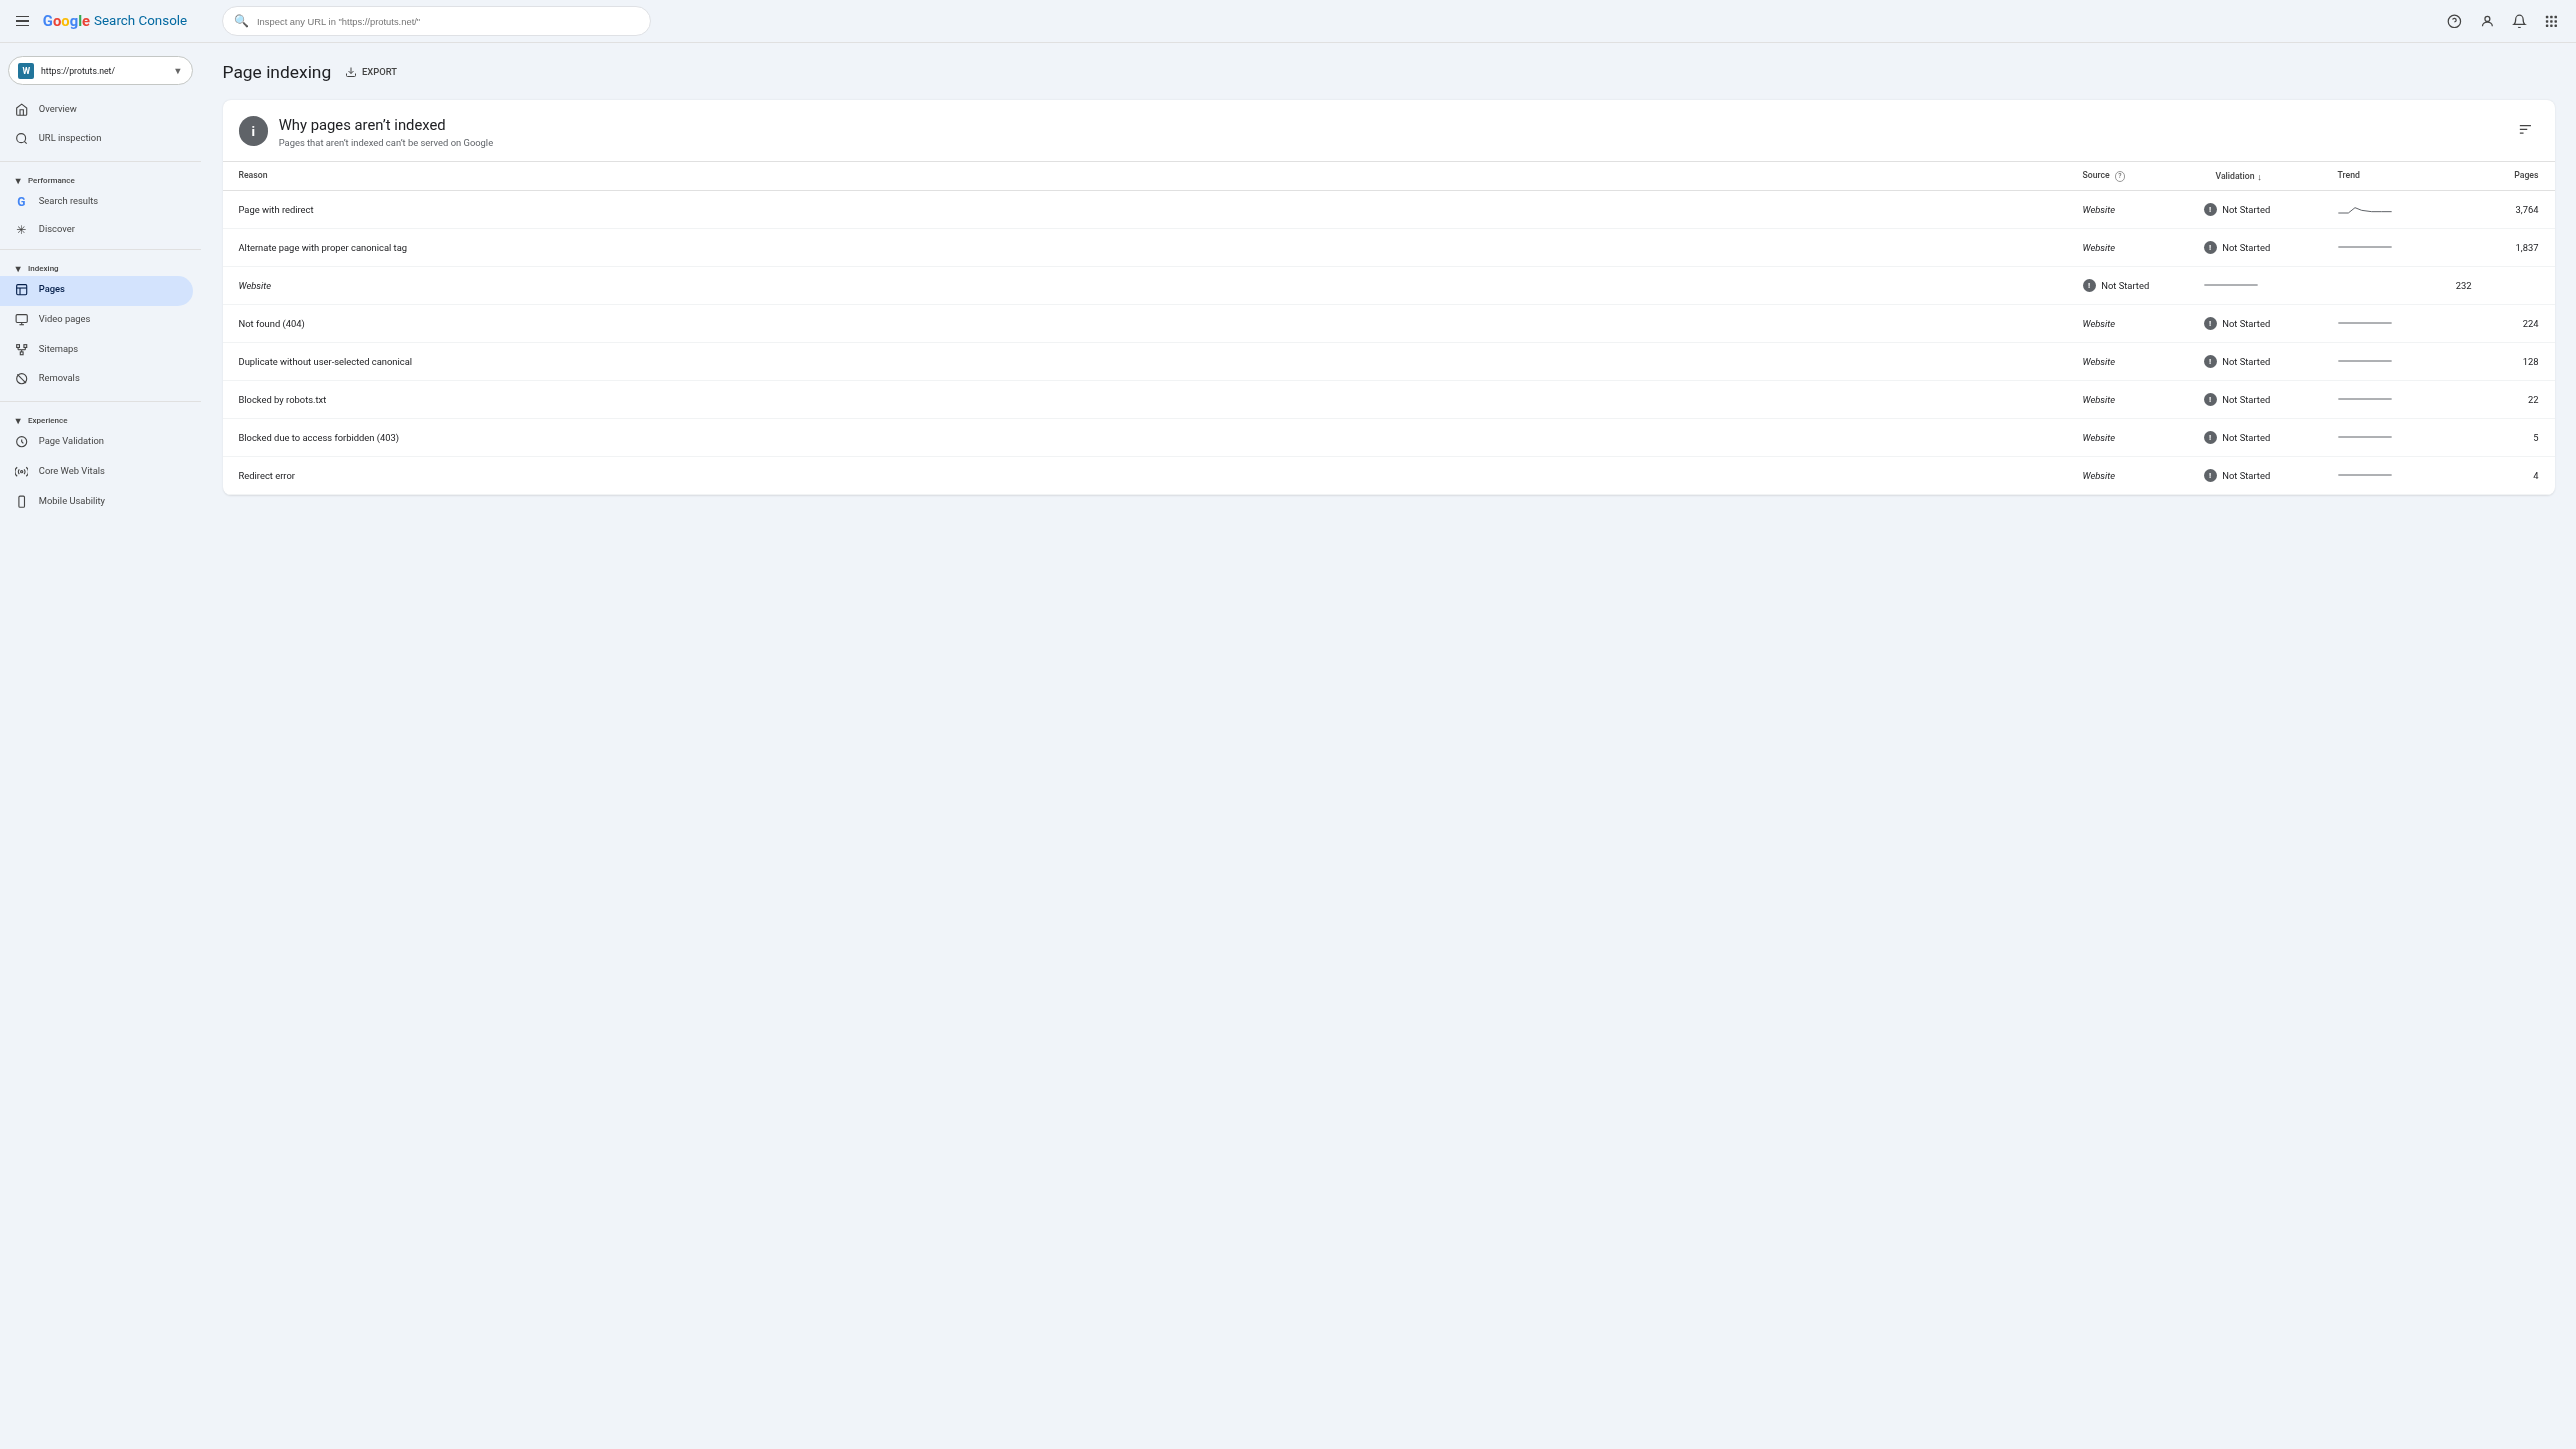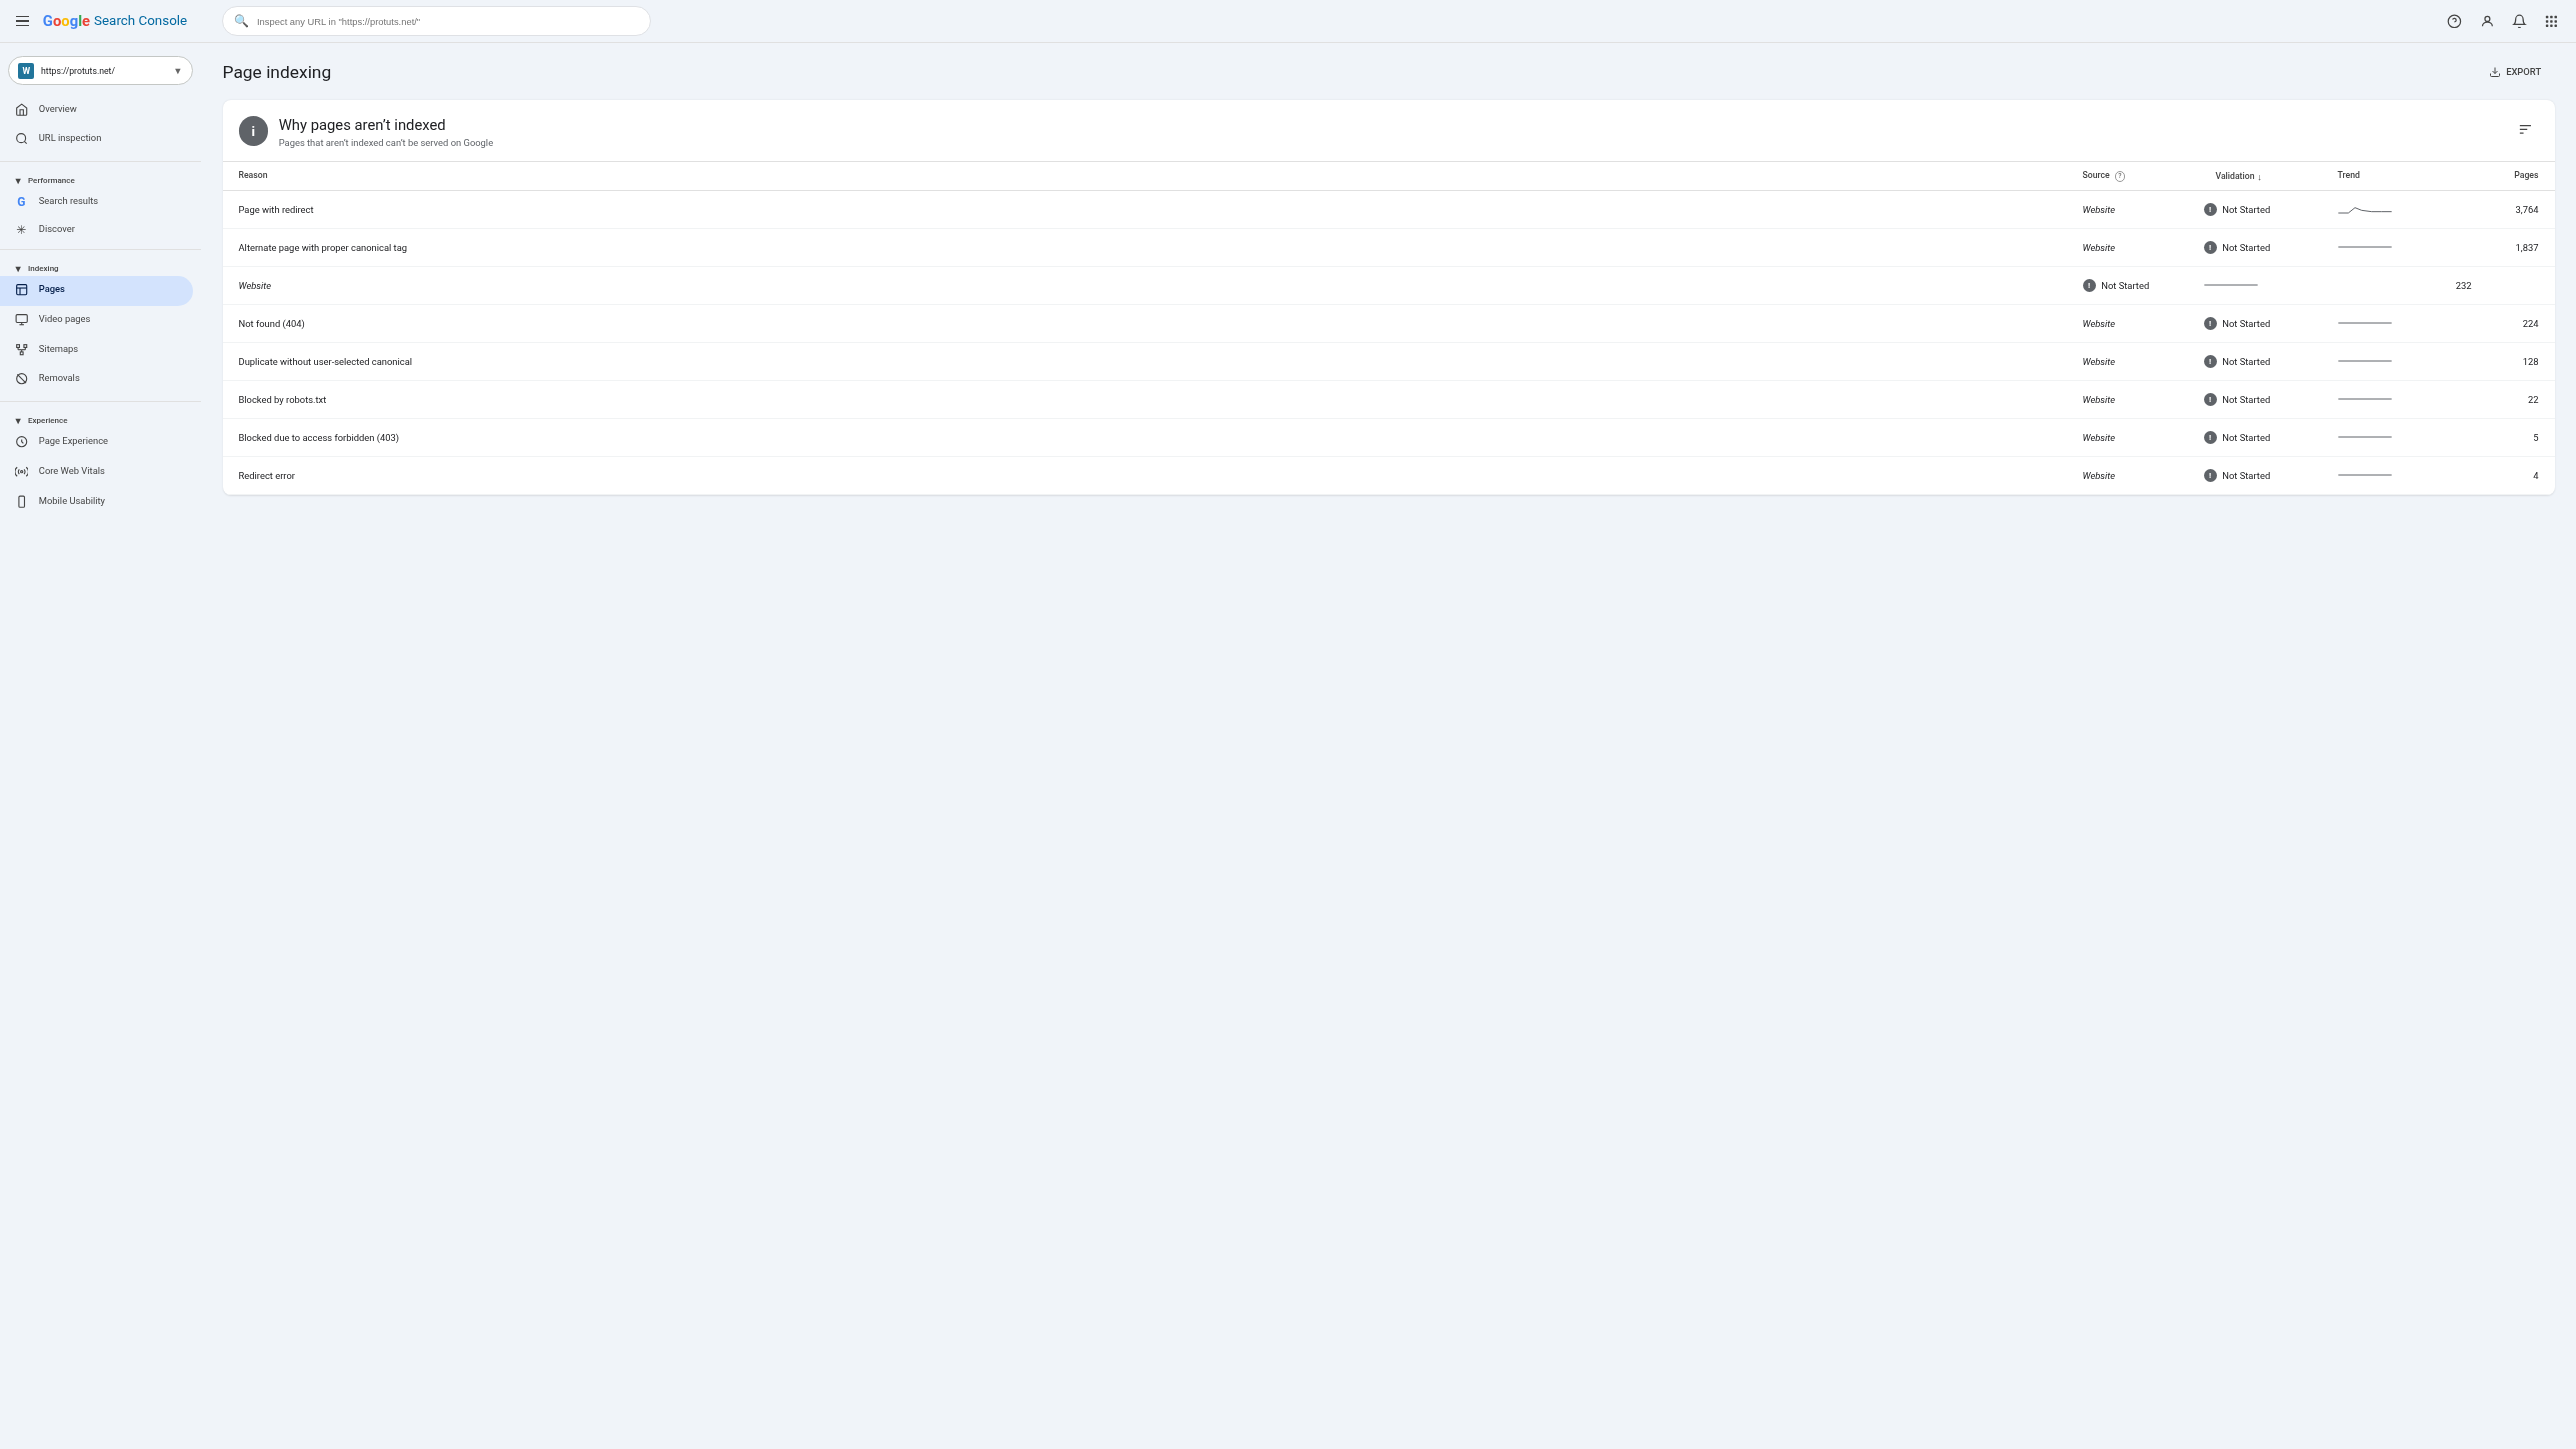--- a/index.html
+++ b/index.html
@@ -146,21 +146,21 @@
     .nav-icon {
       font-size: 12px; width: 16px; text-align: center;
     }
 
     
     .main {
       flex: 1;
       padding: 16px 21.5px;
     }
     .page-header {
-      display: flex; align-items: center; justify-content: space-between;
+      display: flex; align-items: center; justify-content: flex-start;
       margin-bottom: 16px;
     }
     .page-title {
       font-size: 17.4px; font-weight: 400; color: #202124;
     }
     .export-btn {
       display: flex; align-items: center; gap: 5.4px;
       padding: 6.7px 13.4px;
       font-size: 9.4px; color: #444;
       cursor: pointer;
@@ -427,21 +427,21 @@
       <span style="font-size:9.4px;">▼</span>
       <span>Experience</span>
     </div>
     <div class="sidebar-nav-item">
       <span class="nav-icon">
         <svg width="13.4" height="13.4" viewBox="0 0 24 24" fill="none" stroke="currentColor" stroke-width="2">
             <circle cx="12" cy="12" r="9"></circle>
             <path d="M12 8v4l3 3"></path>
           </svg>
       </span>
-      <span>Page Experience</span>
+      <span>Page Validation</span>
     </div>
     <div class="sidebar-nav-item">
       <span class="nav-icon">
         <svg width="13.4" height="13.4" viewBox="0 0 24 24" fill="none" stroke="currentColor" stroke-width="2">
             <circle cx="12" cy="12" r="2"></circle>
             <path d="M16.24 7.76a6 6 0 0 1 0 8.49"></path>
             <path d="M7.76 16.24a6 6 0 0 1 0-8.49"></path>
             <path d="M20.07 3.93a10 10 0 0 1 0 16.14"></path>
             <path d="M3.93 20.07a10 10 0 0 1 0-16.14"></path>
           </svg>

